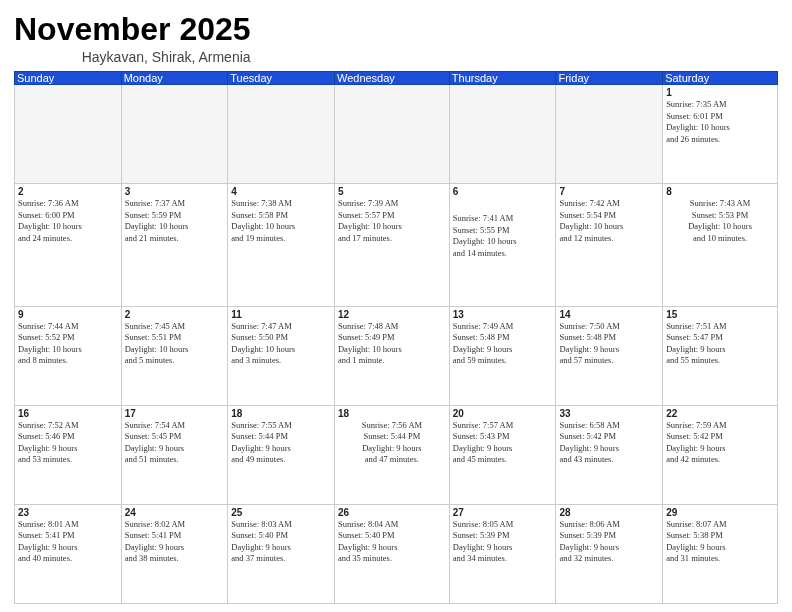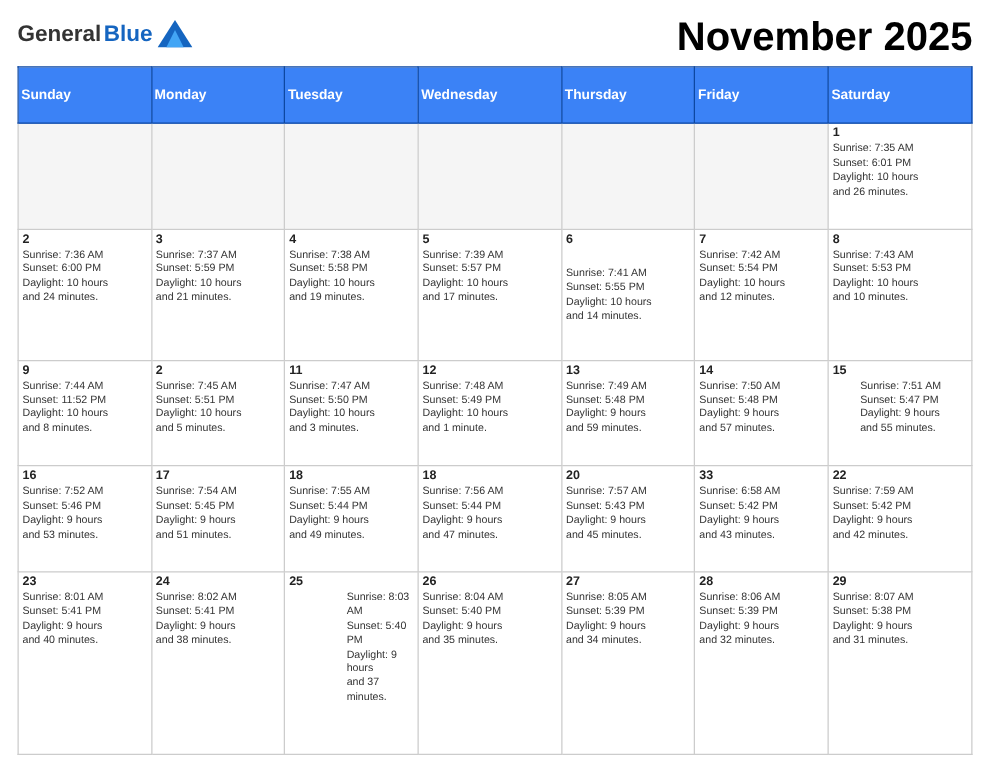--- a/index.html
+++ b/index.html
@@ -64,25 +64,25 @@
       margin-top: 2px;
     }
     .calendar {
       flex: 1;
       border: 1px solid #ccc;
       border-collapse: collapse;
       width: 100%;
       table-layout: fixed;
     }
     .calendar th {
-      background: #3b82f6;
+      background: #1d4ed8;
       color: #fff;
       font-size: 11px;
-      font-weight: bold;
-      padding: 16px 2px;
+      font-weight: normal;
+      padding: 0 2px;
       text-align: left;
       border: 1px solid #0d47a1;
     }
     .calendar td {
       border: 1px solid #ccc;
       vertical-align: top;
       padding: 2px 3px;
       font-size: 9px;
       color: #333;
       background: #fff;
@@ -95,46 +95,38 @@
       font-size: 10px;
       font-weight: bold;
       color: #222;
       display: block;
       margin-bottom: 1px;
     }
     .day-info {
       font-size: 8.5px;
       line-height: 1.35;
       color: #333;
+      font-family: Liberation Serif, serif;
     }
     .col-sun { width: 13%; }
     .col-mon { width: 13%; }
     .col-tue { width: 13%; }
     .col-wed { width: 14%; }
     .col-thu { width: 13%; }
     .col-fri { width: 13%; }
     .col-sat { width: 14%; }
   </style>
 </head>
 <body>
 
 <div class="page">
   <div class="header-section">
-    <div class="logo-area">
-      <div class="logo-text">
-        <span class="logo-general">General</span>
-        <span class="logo-blue">Blue</span>
-        <svg class="logo-icon" viewBox="0 0 28 22">
-          <polygon points="0,22 14,0 28,22" fill="#1565c0"></polygon>
-          <polygon points="7,22 14,8 21,22" fill="#42a5f5"></polygon>
-        </svg>
-      </div>
-    </div>
     <div class="title-area">
       <div class="month-title">November 2025</div>
+      <div class="subtitle">Haykavan, Shirak, Armenia</div>
     </div>
   </div>
 
   <table class="calendar">
     <thead>
       <tr>
         <th class="col-sun">Sunday</th>
         <th class="col-mon">Monday</th>
         <th class="col-tue">Tuesday</th>
         <th class="col-wed">Wednesday</th>
@@ -197,31 +189,31 @@
           </td>
           <td>
             <span class="day-number">7</span>
             <div class="day-info" style="white-space: pre-line;">Sunrise: 7:42 AM
 Sunset: 5:54 PM
 Daylight: 10 hours
 and 12 minutes.</div>
           </td>
           <td>
             <span class="day-number">8</span>
-            <div class="day-info" style="white-space: pre-line;">Sunrise: 7:43 AM
+            <div class="day-info" style="white-space: pre-line; text-align: center;">Sunrise: 7:43 AM
 Sunset: 5:53 PM
 Daylight: 10 hours
 and 10 minutes.</div>
           </td>
         </tr>
         <tr>
           <td>
             <span class="day-number">9</span>
             <div class="day-info" style="white-space: pre-line;">Sunrise: 7:44 AM
-Sunset: 11:52 PM
+Sunset: 5:52 PM
 Daylight: 10 hours
 and 8 minutes.</div>
           </td>
           <td>
             <span class="day-number">2</span>
             <div class="day-info" style="white-space: pre-line;">Sunrise: 7:45 AM
 Sunset: 5:51 PM
 Daylight: 10 hours
 and 5 minutes.</div>
           </td>
@@ -248,21 +240,21 @@
           </td>
           <td>
             <span class="day-number">14</span>
             <div class="day-info" style="white-space: pre-line;">Sunrise: 7:50 AM
 Sunset: 5:48 PM
 Daylight: 9 hours
 and 57 minutes.</div>
           </td>
           <td>
             <span class="day-number">15</span>
-            <div class="day-info" style="white-space: pre-line; margin-left: 22px;">Sunrise: 7:51 AM
+            <div class="day-info" style="white-space: pre-line;">Sunrise: 7:51 AM
 Sunset: 5:47 PM
 Daylight: 9 hours
 and 55 minutes.</div>
           </td>
         </tr>
         <tr>
           <td>
             <span class="day-number">16</span>
             <div class="day-info" style="white-space: pre-line;">Sunrise: 7:52 AM
 Sunset: 5:46 PM
@@ -278,21 +270,21 @@
           </td>
           <td>
             <span class="day-number">18</span>
             <div class="day-info" style="white-space: pre-line;">Sunrise: 7:55 AM
 Sunset: 5:44 PM
 Daylight: 9 hours
 and 49 minutes.</div>
           </td>
           <td>
             <span class="day-number">18</span>
-            <div class="day-info" style="white-space: pre-line;">Sunrise: 7:56 AM
+            <div class="day-info" style="white-space: pre-line; text-align: center;">Sunrise: 7:56 AM
 Sunset: 5:44 PM
 Daylight: 9 hours
 and 47 minutes.</div>
           </td>
           <td>
             <span class="day-number">20</span>
             <div class="day-info" style="white-space: pre-line;">Sunrise: 7:57 AM
 Sunset: 5:43 PM
 Daylight: 9 hours
 and 45 minutes.</div>
@@ -322,21 +314,21 @@
           </td>
           <td>
             <span class="day-number">24</span>
             <div class="day-info" style="white-space: pre-line;">Sunrise: 8:02 AM
 Sunset: 5:41 PM
 Daylight: 9 hours
 and 38 minutes.</div>
           </td>
           <td>
             <span class="day-number">25</span>
-            <div class="day-info" style="white-space: pre-line; margin-left: 46px;">Sunrise: 8:03 AM
+            <div class="day-info" style="white-space: pre-line;">Sunrise: 8:03 AM
 Sunset: 5:40 PM
 Daylight: 9 hours
 and 37 minutes.</div>
           </td>
           <td>
             <span class="day-number">26</span>
             <div class="day-info" style="white-space: pre-line;">Sunrise: 8:04 AM
 Sunset: 5:40 PM
 Daylight: 9 hours
 and 35 minutes.</div>

